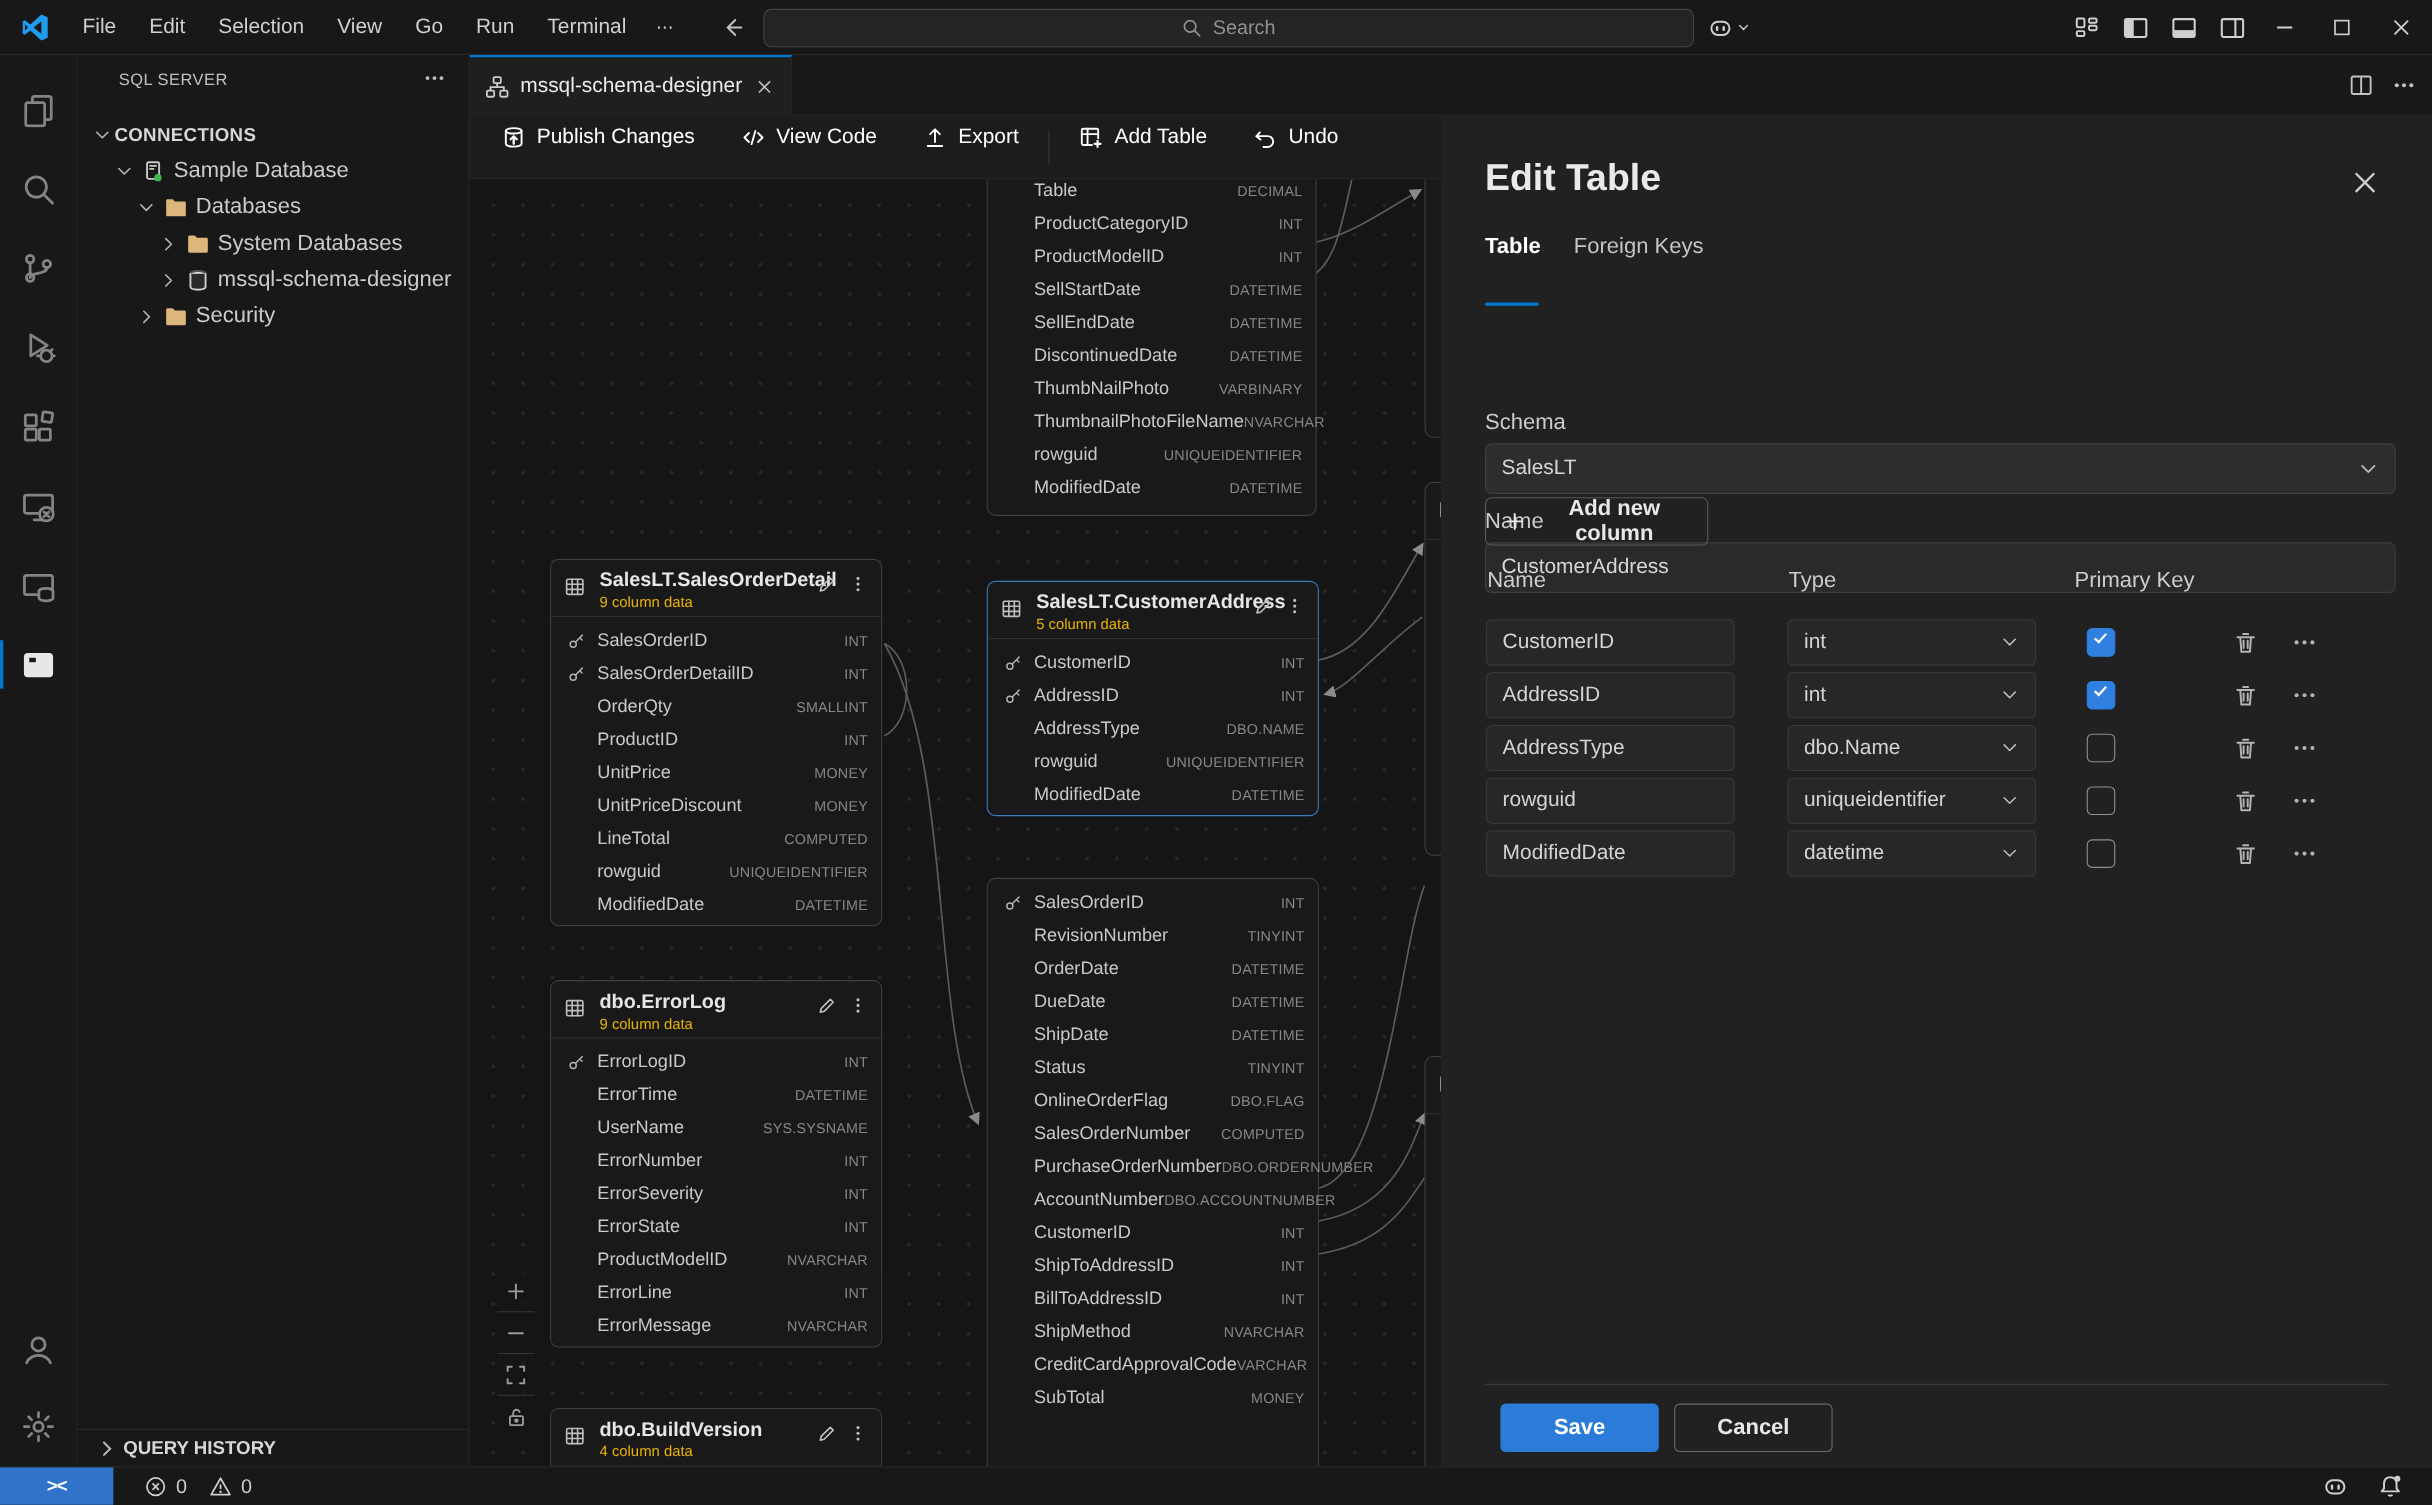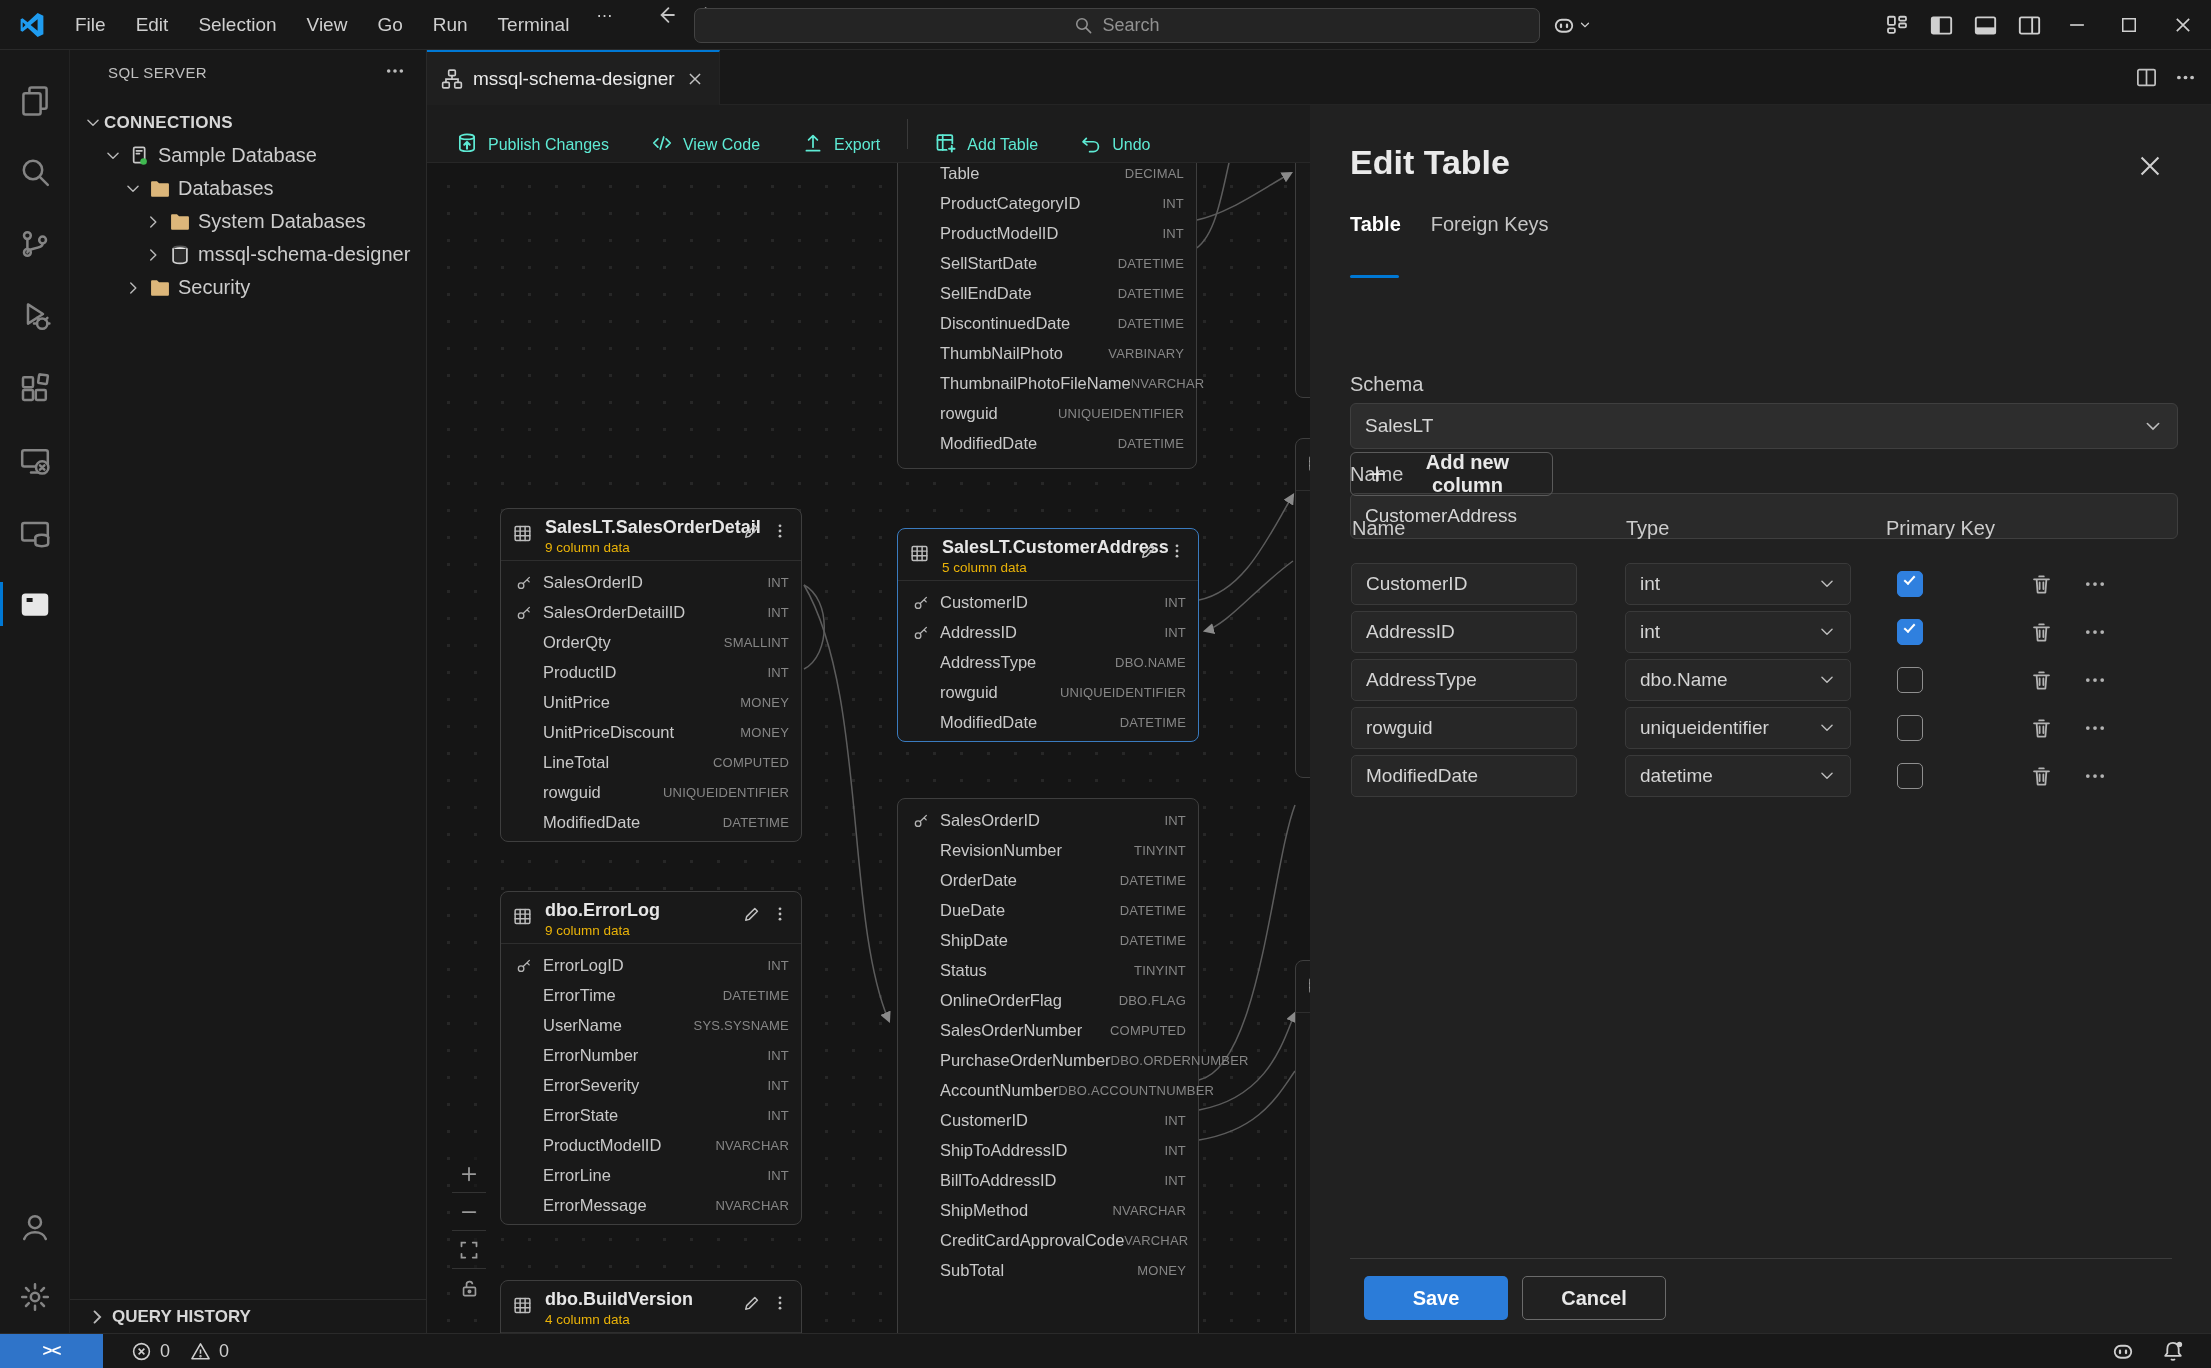--- a/index.html
+++ b/index.html
@@ -10,21 +10,21 @@
   }
   *{box-sizing:border-box;}
   html,body{margin:0;padding:0;}
   body{width:2211px;height:1368px;position:relative;overflow:hidden;background:var(--bg);
        font-family:"Liberation Sans",sans-serif;color:var(--txt);-webkit-font-smoothing:antialiased;}
   .icon{display:inline-flex;align-items:center;justify-content:center;}
   .icon svg{display:block;}
 
   
   .titlebar{position:absolute;left:0;top:0;width:2211px;height:50px;background:var(--bg);
-            border-bottom:1px solid var(--line);display:flex;z-index:30;}
+            border-bottom:1px solid var(--line);display:flex;align-items:center;z-index:30;}
   .vslogo{margin:0 14px 0 18px;}
   .menu-item{font-size:19px;color:#cfcfcf;padding:6px 15px;border-radius:6px;}
   .menu-more{padding:6px 12px;color:#cfcfcf;}
   .nav-arrows{display:flex;gap:14px;margin-left:26px;color:#c3c3c3;}
   .nav-arrows .icon{width:30px;height:30px;}
   .searchbox{position:absolute;left:694px;top:8px;width:846px;height:35px;background:#242424;
              border:1px solid #434343;border-radius:7px;display:flex;align-items:center;
              justify-content:center;gap:9px;color:#919191;font-size:18px;}
   .tb-right{position:absolute;right:0;top:0;height:50px;display:flex;align-items:center;}
   .tb-ic{width:44px;height:50px;display:flex;align-items:center;justify-content:center;color:#cfcfcf;}
@@ -58,21 +58,21 @@
           border-bottom:1px solid #242424;z-index:10;}
   .tab{position:absolute;left:0;top:0;width:293px;height:55px;background:#1f1f1f;border-top:2px solid var(--accent);
        border-right:1px solid #242424;display:flex;align-items:center;padding:0 14px;gap:10px;}
   .tab-label{font-size:19px;color:#eaeaea;white-space:nowrap;}
   .tab-close{margin-left:auto;color:#c2c2c2;width:24px;height:24px;}
   .tab-actions{position:absolute;right:14px;top:0;height:55px;display:flex;align-items:center;gap:16px;color:#c2c2c2;}
 
   
   .dtoolbar{position:absolute;left:427px;top:105px;width:883px;height:58px;background:#1c1c1c;
             border-bottom:1px solid #272727;display:flex;align-items:center;padding-left:8px;z-index:9;}
-  .tool-btn{display:flex;align-items:flex-end;gap:10px;padding:0 21px;height:40px;color:#5eead4;font-size:16px;border-radius:6px;}
+  .tool-btn{display:flex;align-items:flex-start;gap:10px;padding:0 21px;height:40px;color:#ffffff;font-size:19px;border-radius:6px;}
   .tool-sep{width:1px;height:30px;background:#3a3a3a;margin:0 6px;}
 
   
   .canvas{position:absolute;left:427px;top:163px;width:883px;height:1170px;background:var(--canvas);
           overflow:hidden;z-index:5;
           background-image:radial-gradient(circle,#272727 1.6px,transparent 1.7px);
           background-size:27px 27px;background-position:8px 10px;}
   .edges{position:absolute;left:0;top:0;pointer-events:none;}
   .card{position:absolute;background:var(--card);border:1px solid var(--cardline);border-radius:8px;}
   .card.selected{border:1.5px solid var(--selb);}

